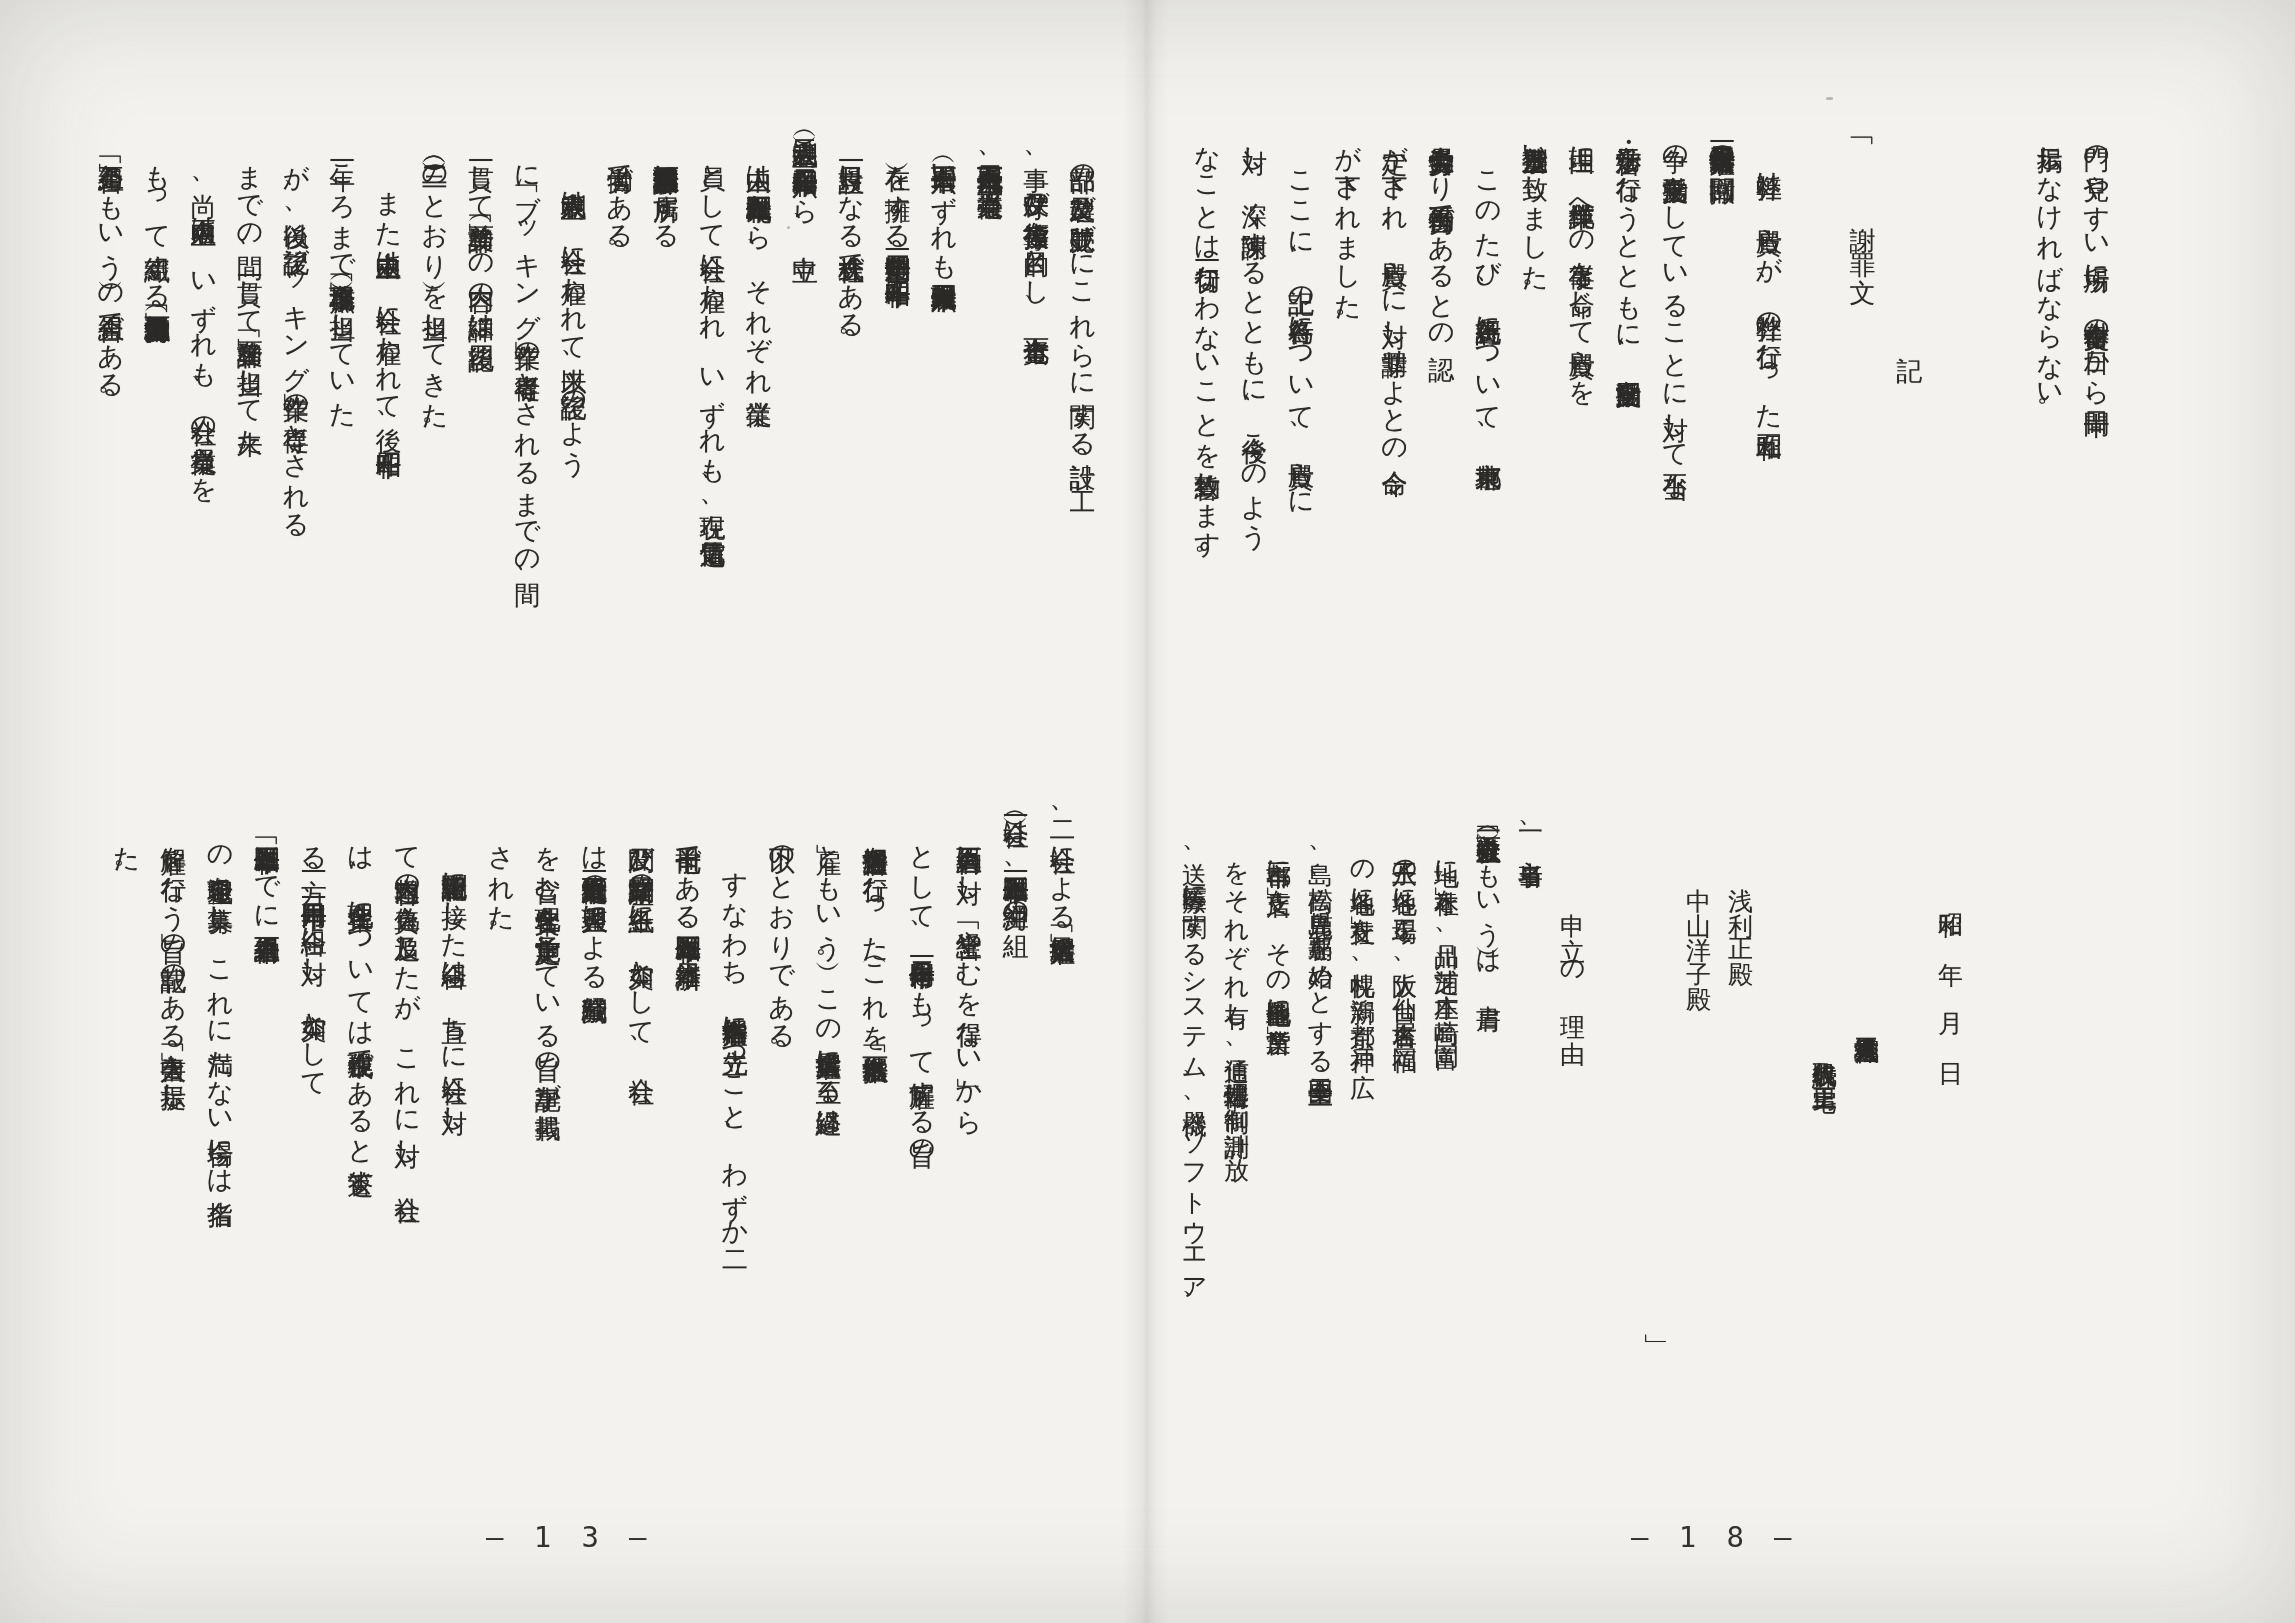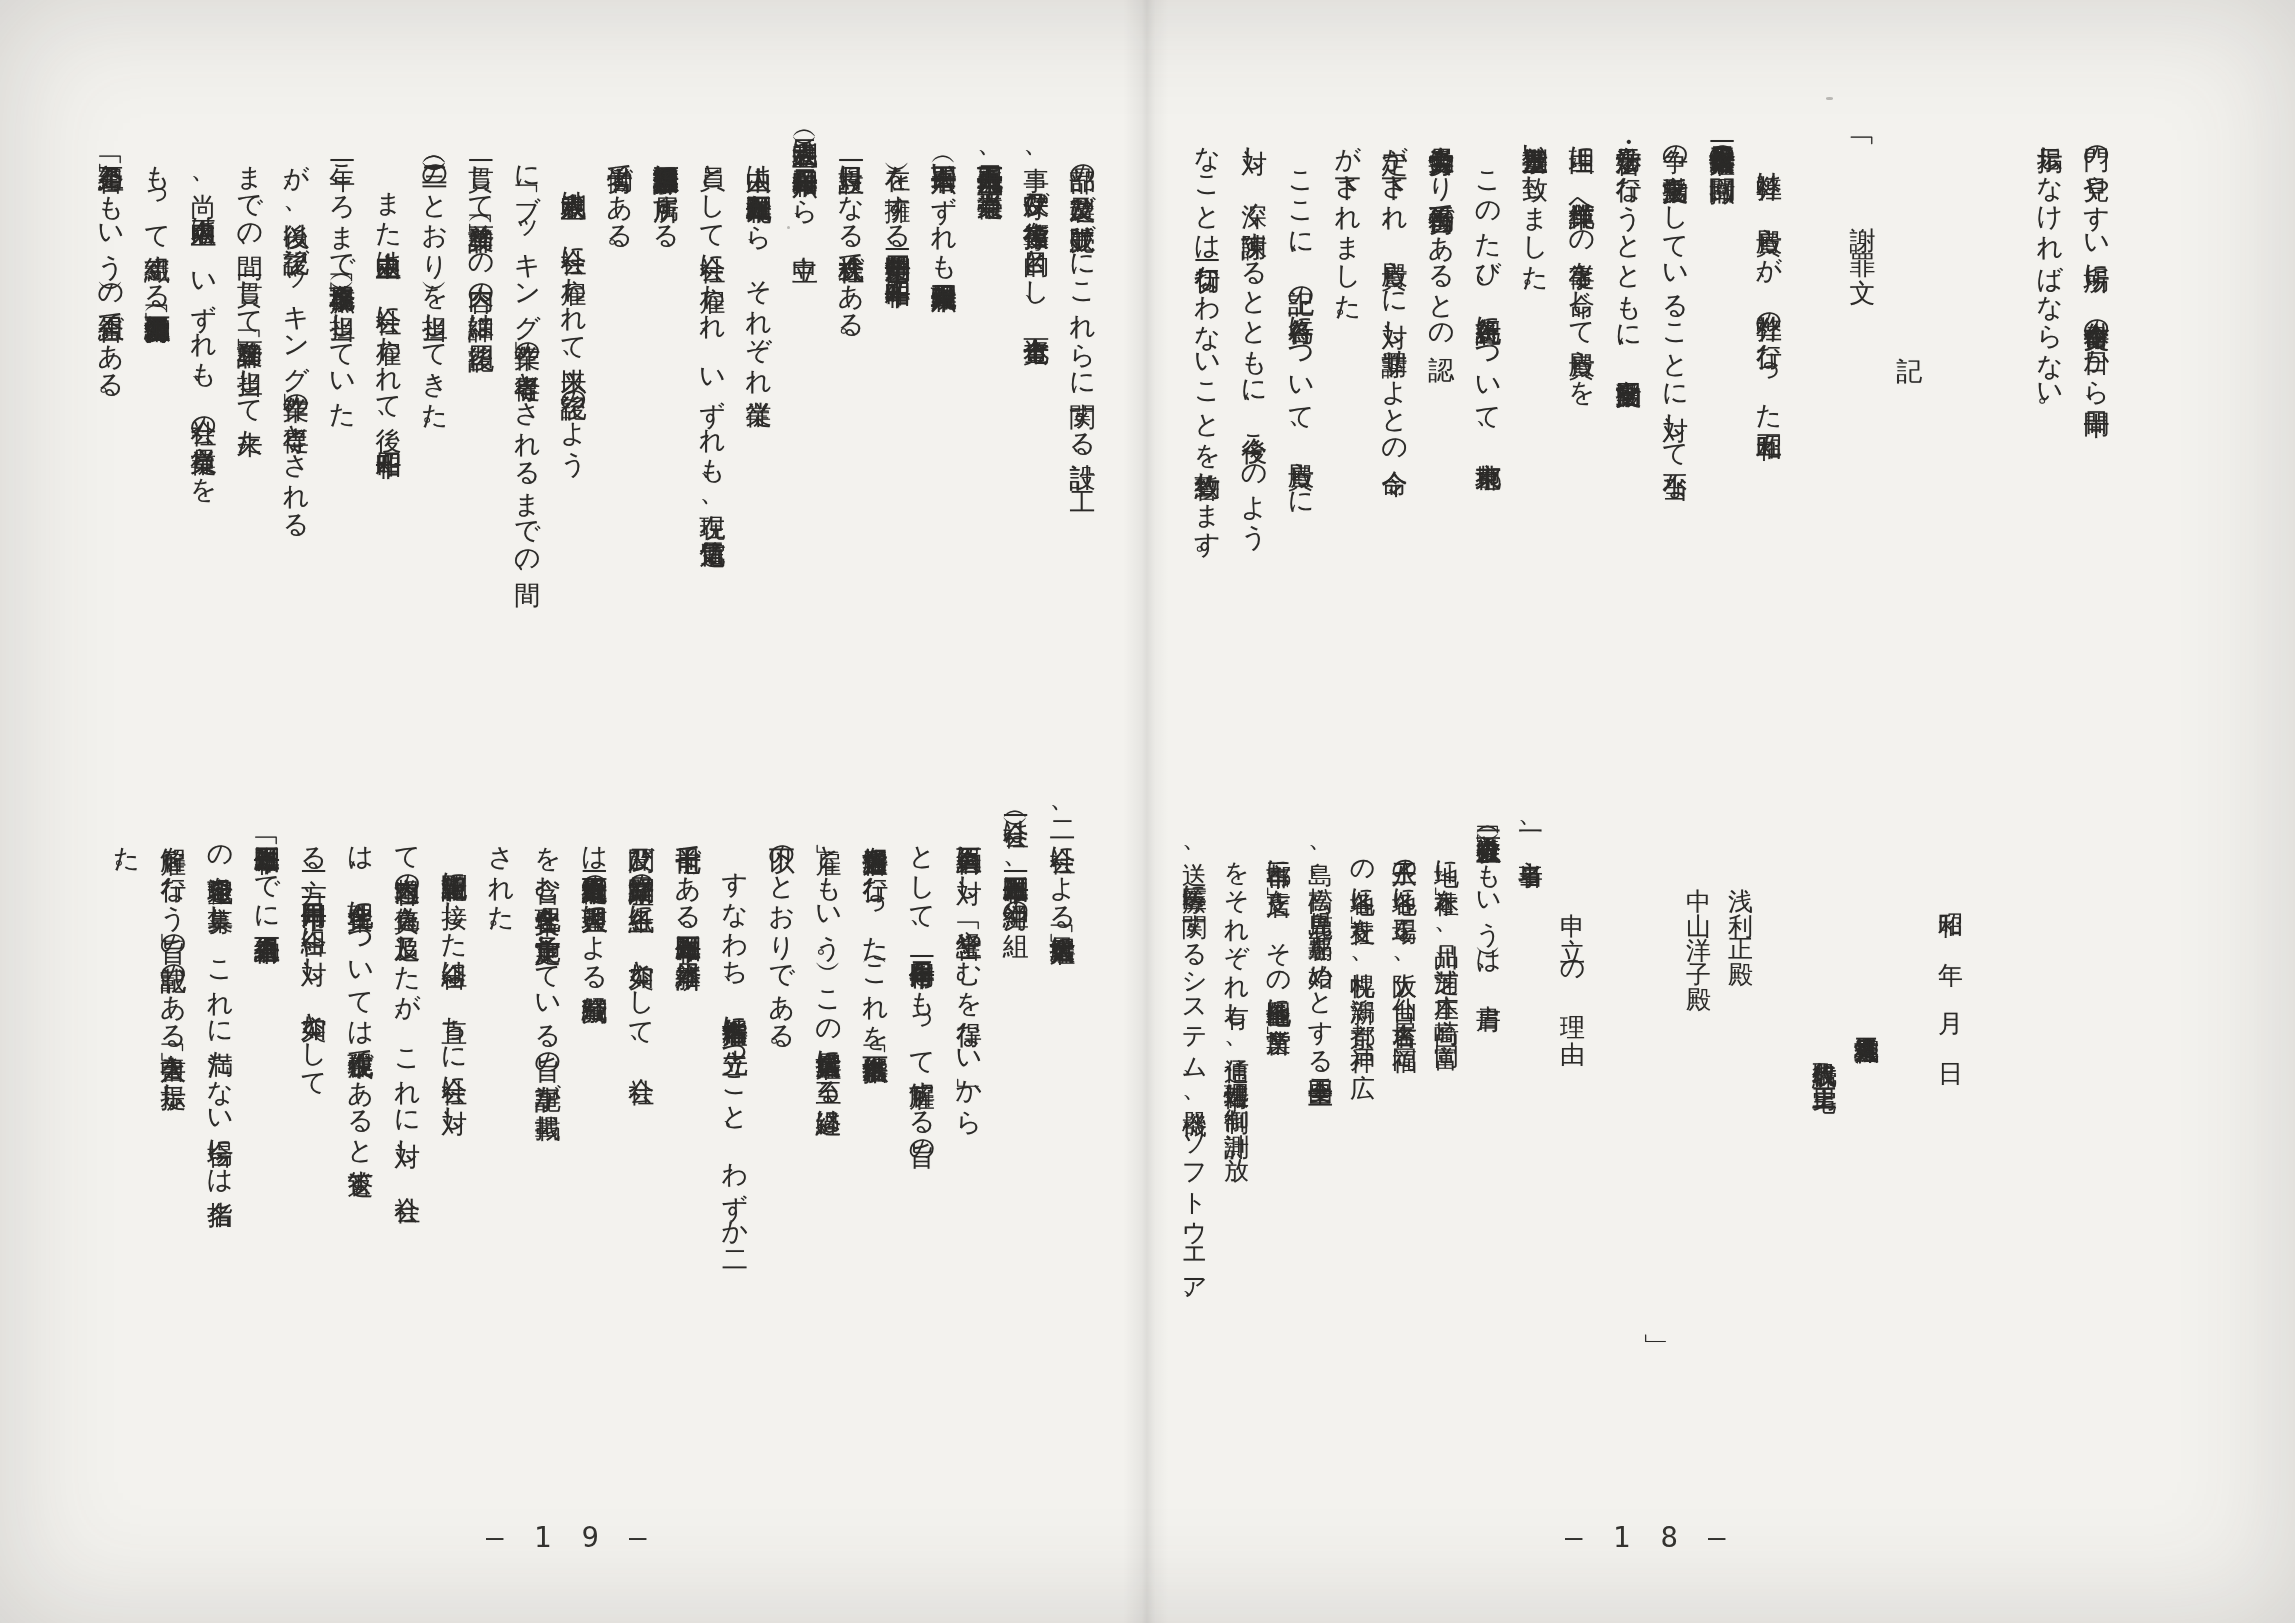--- a/index.html
+++ b/index.html
@@ -34,21 +34,21 @@
   #p19-upper{top:121px;right:1189px;height:661px;font-size:26px;line-height:1.78;}
   #p19-lower{top:802px;right:1209px;height:707px;font-size:26px;line-height:1.8;}
   .footer{
     position:absolute;top:1520px;width:353px;
     text-align:center;
     font-size:29px;letter-spacing:0.22em;
     color:#343330;
     font-family:"DejaVu Sans Mono","Liberation Mono",monospace;
   }
   #p19-footer{left:393px;}
-  #p18-footer{left:1472px;}
+  #p18-footer{left:1538px;}
   .speck{position:absolute;background:#8a8885;border-radius:50%;opacity:0.55;}
   .speck.s1{left:1487px;top:340px;width:4.6px;height:5.9px;}
   .speck.s2{left:787px;top:226px;width:3.3px;height:3.3px;}
   .speck.s3{left:1826px;top:97px;width:6.5px;height:2.6px;}
 </style>
 </head>
 <body>
 
 <div id="scan">
 
@@ -142,21 +142,21 @@
         <p class="tline">　された。</p>
         <p class="tline">　　上記新聞報道に接した組合は、直ちに会社に対し</p>
         <p class="tline">　て報道内容の真偽を追及したが、これに対し、会社</p>
         <p class="tline">　は、合理化案については現在作成中であると返答す</p>
         <p class="tline">　る一方、同年十月十一日、組合に対し、突如として</p>
         <p class="tline">　「昭和五十三年十月三十日までに組合員約千五百名</p>
         <p class="tline">　の希望退職を募集し、これに満たない場合には指名</p>
         <p class="tline">　解雇を行なう」旨の記載のある「申入書」を提示し</p>
         <p class="tline">　た。</p>
       </div>
-    <div id="p19-footer" class="footer">— 1 9 —</div>
+    <div id="p19-footer" class="footer">— 1 3 —</div>
   </div>
 
   <div class="speck s1"></div>
   <div class="speck s2"></div>
   <div class="speck s3"></div>
 
 </div>
 
 
 </body></html>

